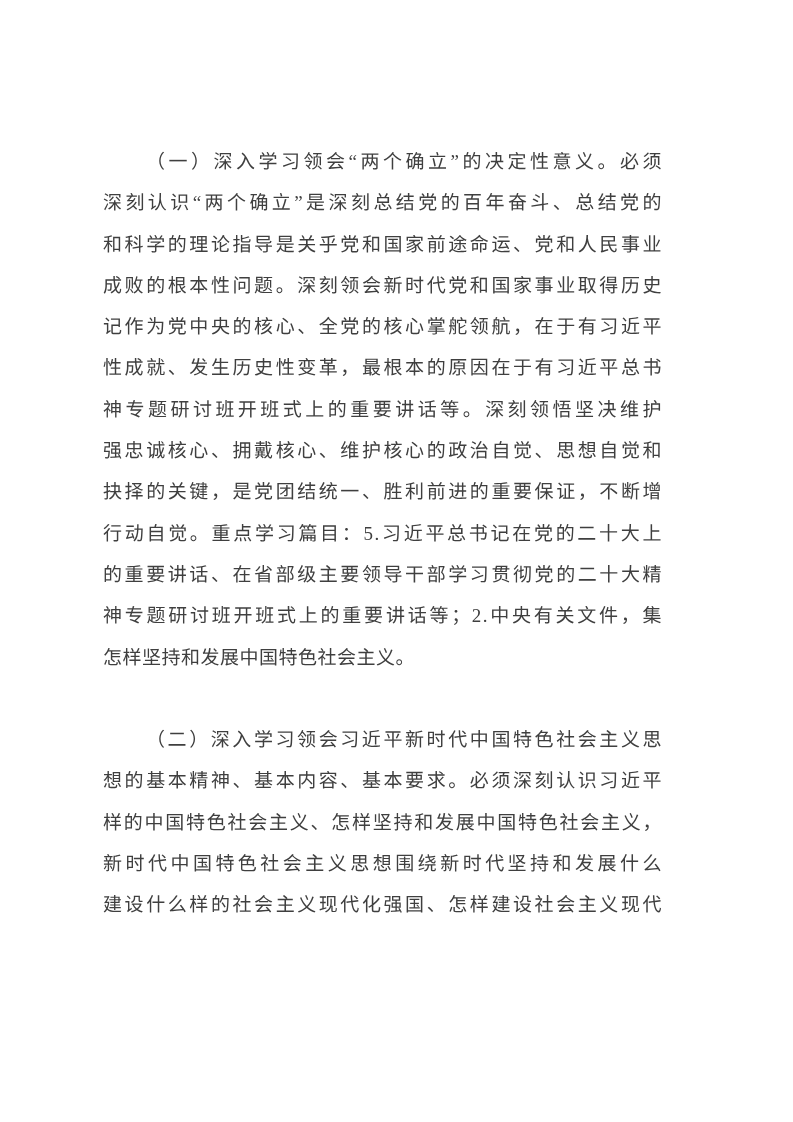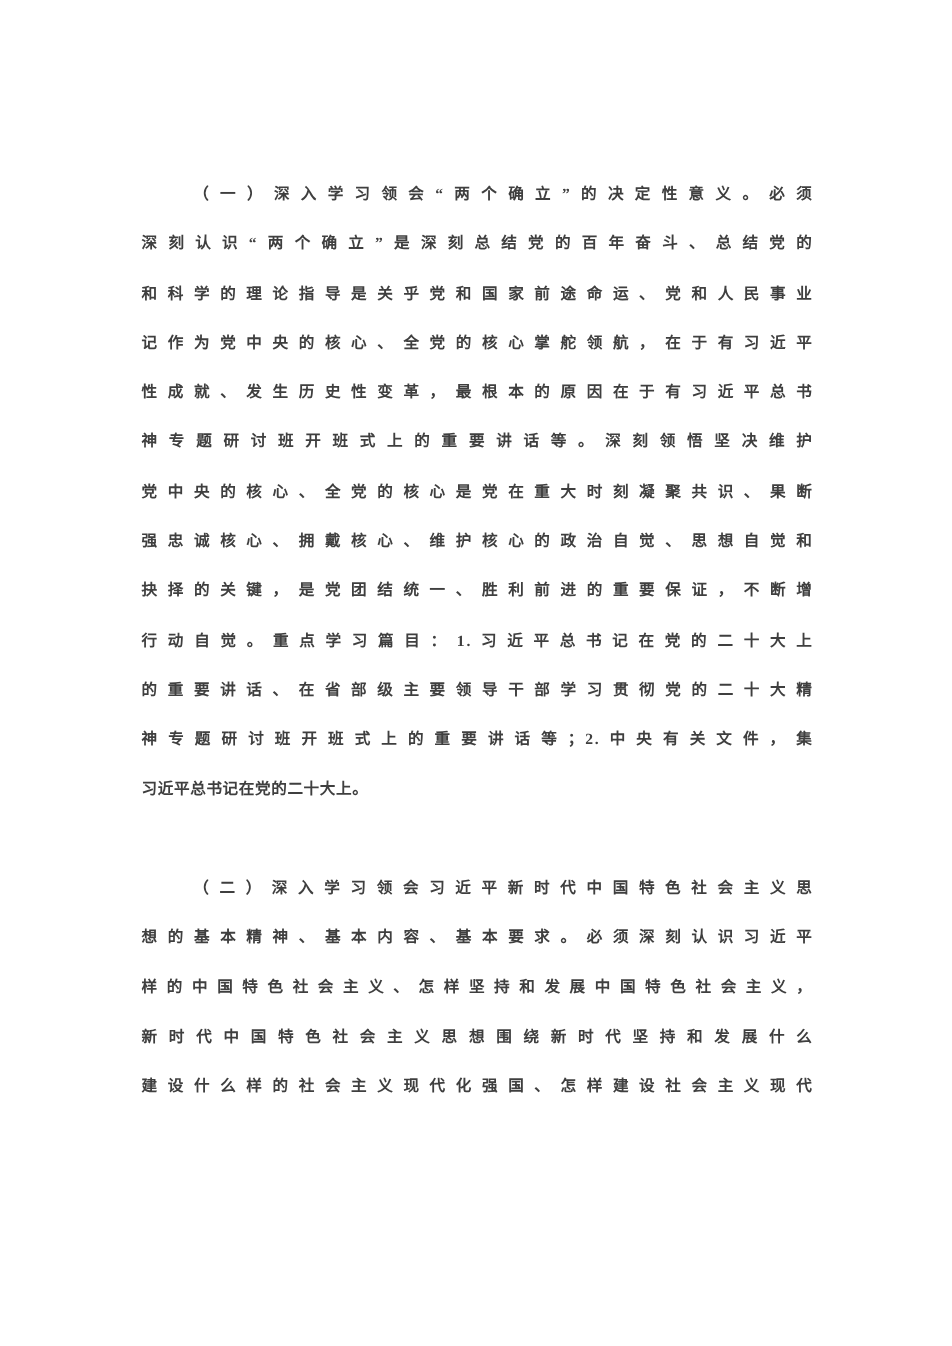--- a/index.html
+++ b/index.html
@@ -14,26 +14,26 @@
     position: relative;
     font-family: "Liberation Serif", serif;
   }
   .page {
     position: absolute;
     inset: 0;
     background: var(--page-bg, #ffffff);
   }
   .content {
     position: absolute;
-    left: 118px;
+    left: 103px;
     top: 141px;
     width: 560px;
     color: var(--text-color, #3f3f3f);
-    font-size: 13px;
-    font-weight: 700;
+    font-size: 19px;
+    font-weight: 400;
   }
   .para {
     margin: 0 0 41.3px 0;
     padding: 0;
   }
   .para:last-child {
     margin-bottom: 0;
   }
   .line {
     height: 41.3px;
@@ -56,30 +56,30 @@
 </head>
 <body>
 
 <div class="page">
   <div class="content">
 
     <div class="para">
       <div class="line indent">（一）深入学习领会“两个确立”的决定性意义。必须</div>
       <div class="line">深刻认识“两个确立”是深刻总结党的百年奋斗、总结党的</div>
       <div class="line">和科学的理论指导是关乎党和国家前途命运、党和人民事业</div>
+      <div class="line">成败的根本性问题。深刻领会新时代党和国家事业取得历史</div>
       <div class="line">记作为党中央的核心、全党的核心掌舵领航，在于有习近平</div>
       <div class="line">性成就、发生历史性变革，最根本的原因在于有习近平总书</div>
       <div class="line">神专题研讨班开班式上的重要讲话等。深刻领悟坚决维护</div>
-      <div class="line">党中央的核心、全党的核心是党在重大时刻凝聚共识、果断</div>
       <div class="line">强忠诚核心、拥戴核心、维护核心的政治自觉、思想自觉和</div>
       <div class="line">抉择的关键，是党团结统一、胜利前进的重要保证，不断增</div>
-      <div class="line">行动自觉。重点学习篇目：1.习近平总书记在党的二十大上</div>
+      <div class="line">行动自觉。重点学习篇目：5.习近平总书记在党的二十大上</div>
       <div class="line">的重要讲话、在省部级主要领导干部学习贯彻党的二十大精</div>
       <div class="line">神专题研讨班开班式上的重要讲话等；2.中央有关文件，集</div>
-      <div class="line plain">习近平总书记在党的二十大上。</div>
+      <div class="line plain">怎样坚持和发展中国特色社会主义。</div>
     </div>
 
     <div class="para">
       <div class="line indent">（二）深入学习领会习近平新时代中国特色社会主义思</div>
       <div class="line">想的基本精神、基本内容、基本要求。必须深刻认识习近平</div>
       <div class="line">样的中国特色社会主义、怎样坚持和发展中国特色社会主义，</div>
       <div class="line">新时代中国特色社会主义思想围绕新时代坚持和发展什么</div>
       <div class="line">建设什么样的社会主义现代化强国、怎样建设社会主义现代</div>
     </div>
 

